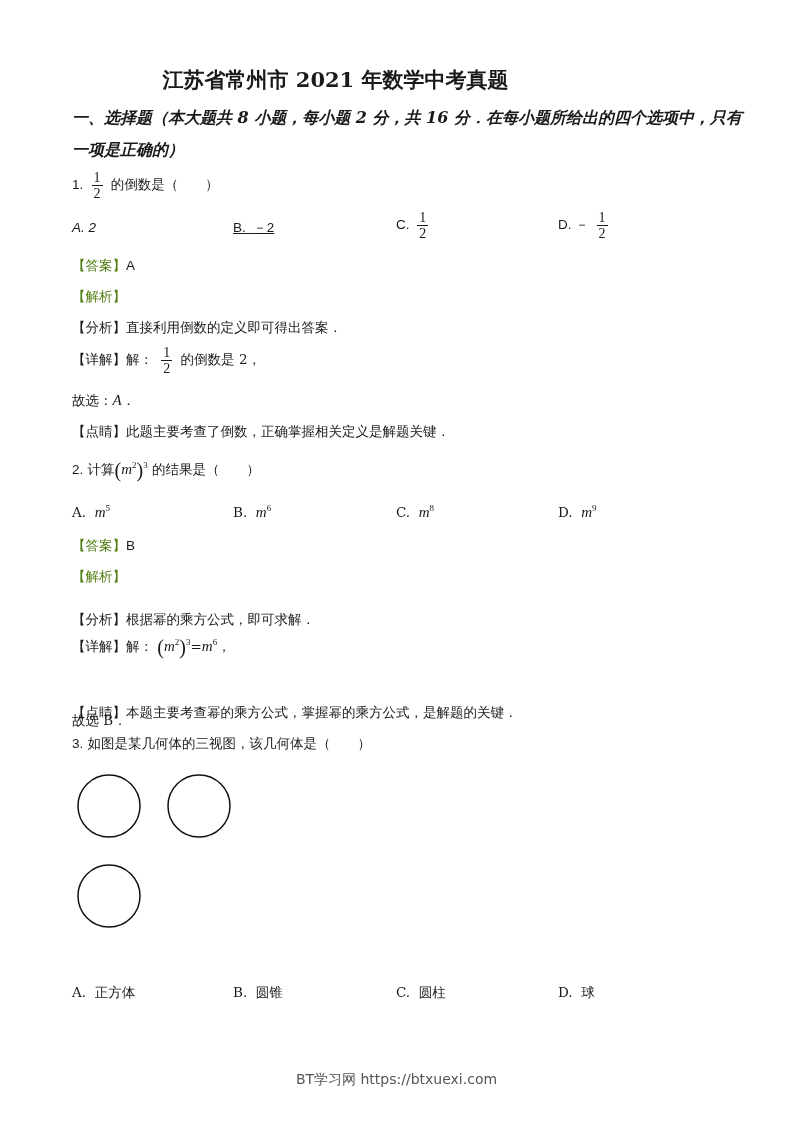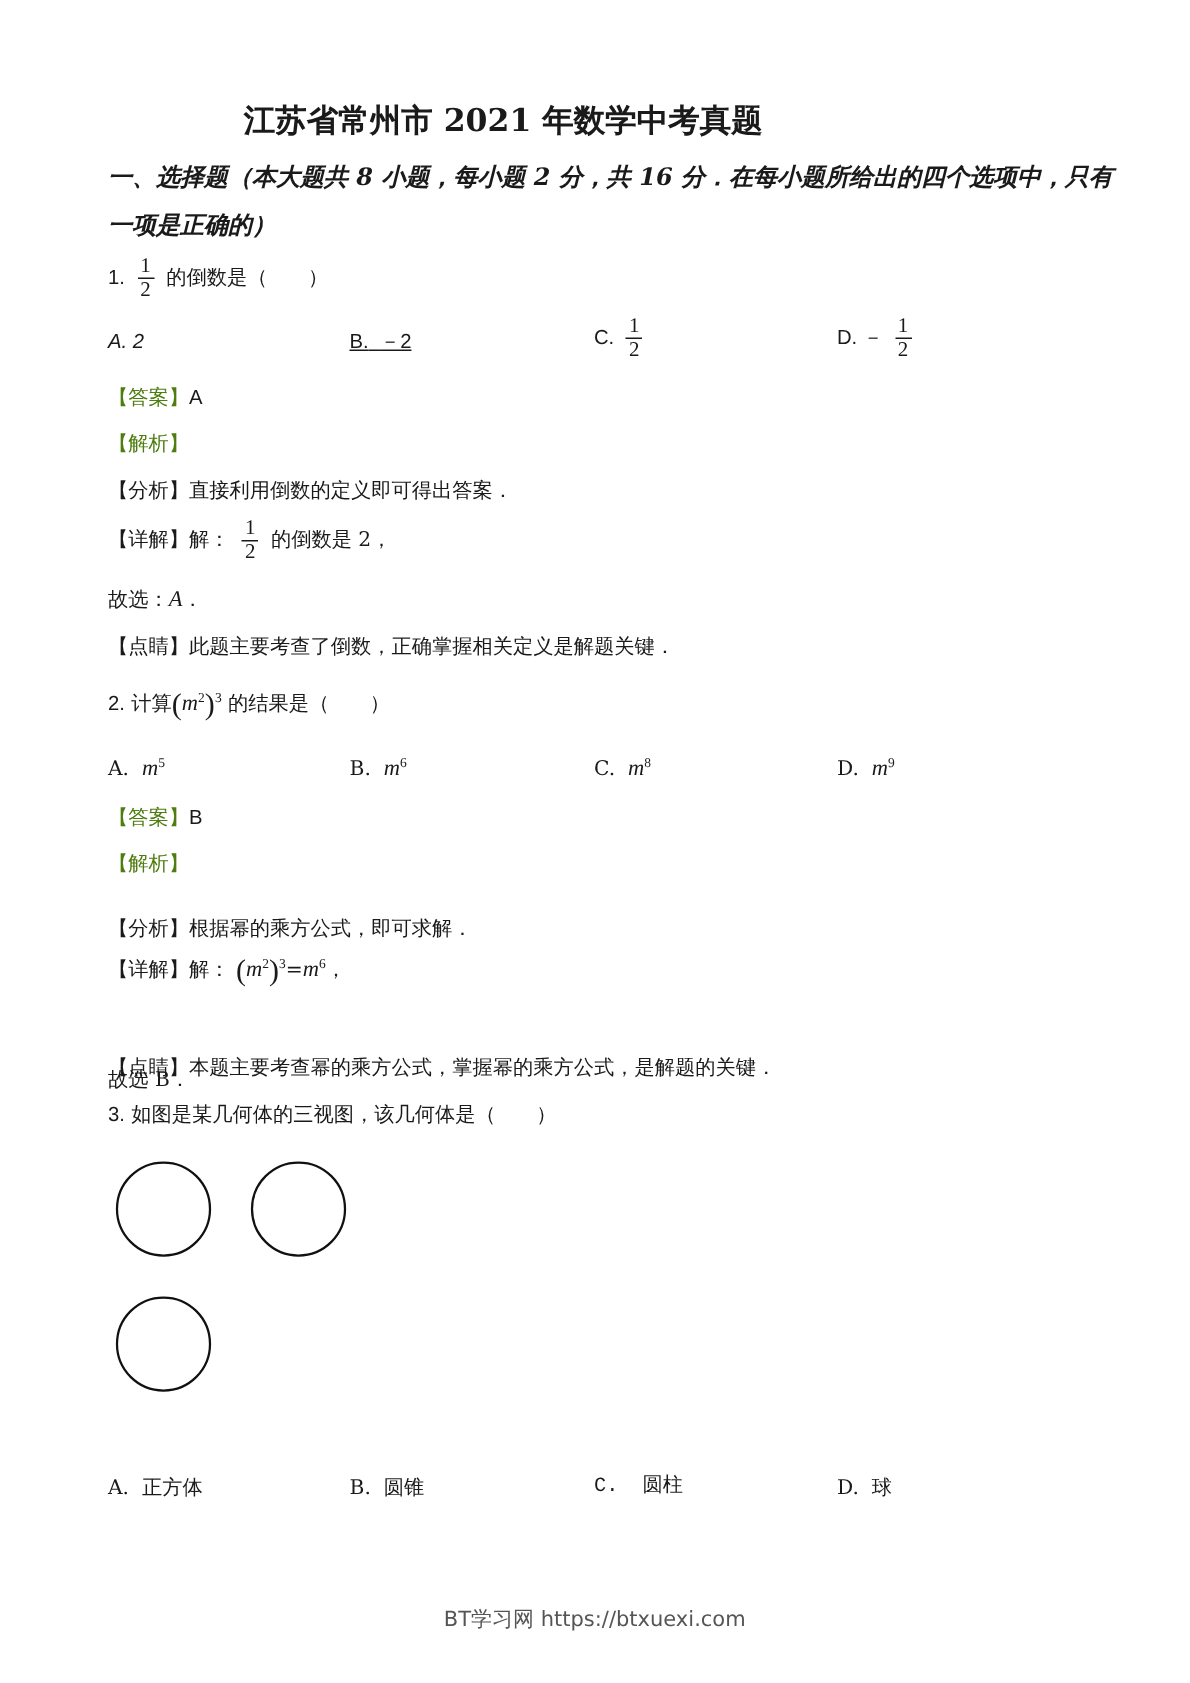--- a/index.html
+++ b/index.html
@@ -127,20 +127,20 @@
   <circle cx="199" cy="806" r="31" fill="none" stroke="#111" stroke-width="1.5"></circle>
   <circle cx="109" cy="896" r="31" fill="none" stroke="#111" stroke-width="1.5"></circle>
 </svg>
 
 <div class="abs txt" style="left:72px; top:983px;">
   <span>A.</span>&nbsp;&nbsp;<span>正方体</span>
 </div>
 <div class="abs txt" style="left:233px; top:983px;">
   <span>B.</span>&nbsp;&nbsp;<span>圆锥</span>
 </div>
-<div class="abs txt" style="left:396px; top:983px;font-family:Liberation Mono, monospace;">
+<div class="abs txt" style="left:396px; top:983px;">
   <span>C.</span>&nbsp;&nbsp;<span>圆柱</span>
 </div>
 <div class="abs txt" style="left:558px; top:983px;">
   <span>D.</span>&nbsp;&nbsp;<span>球</span>
 </div>
 
 <div class="abs footer">BT学习网 https://btxuexi.com</div>
 
 </body></html>

